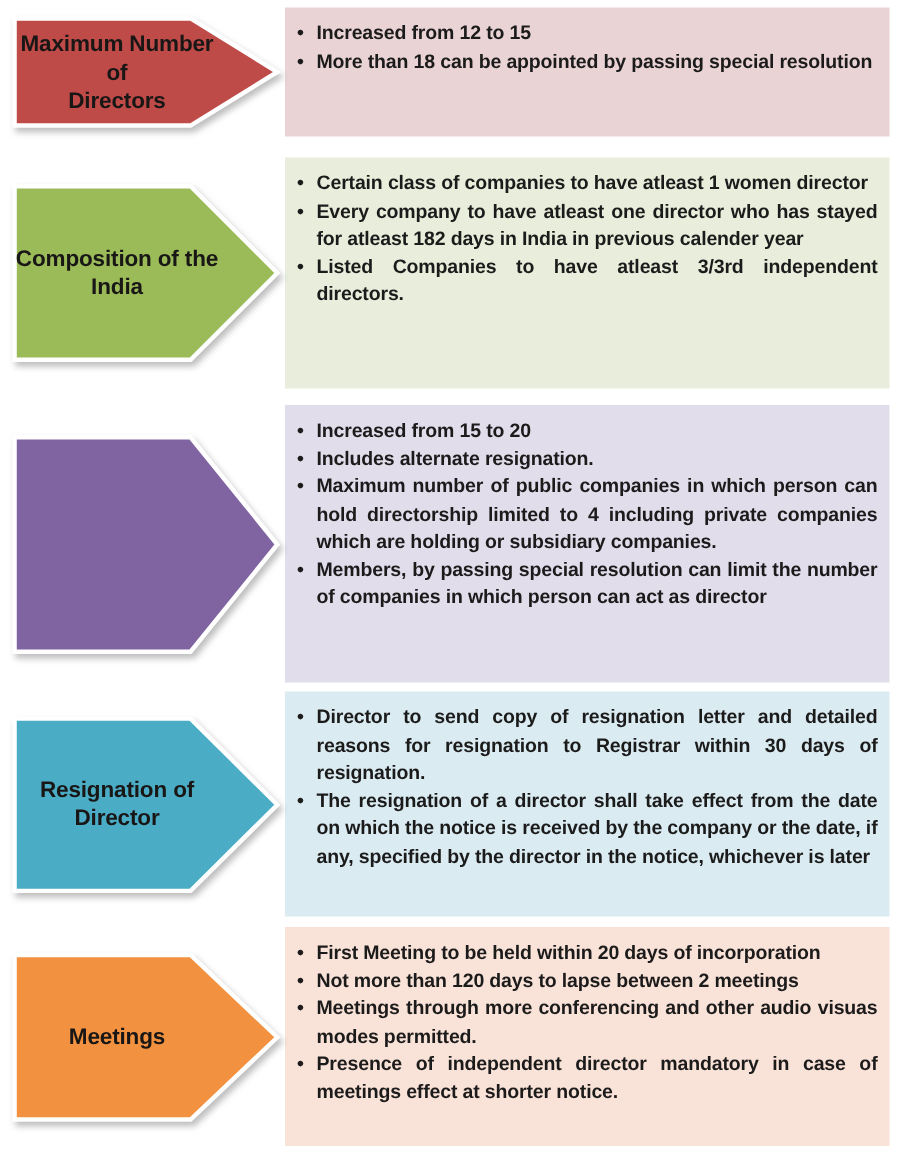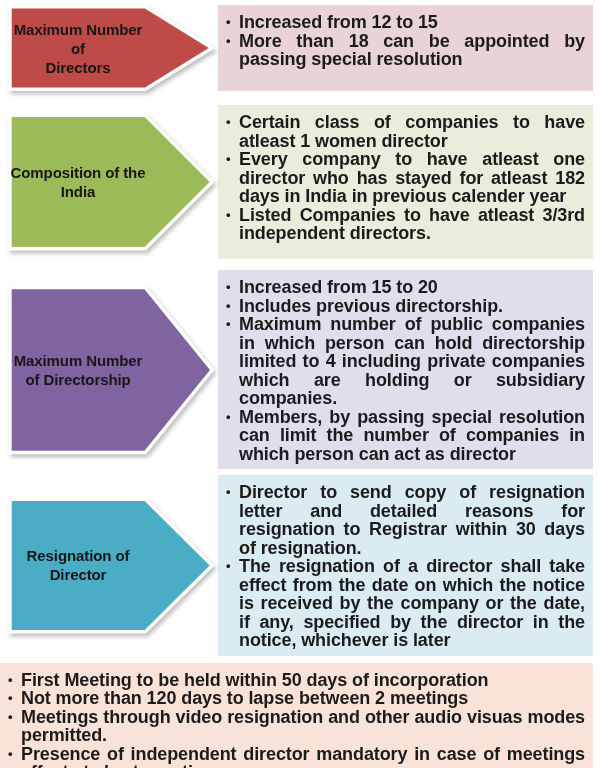--- a/index.html
+++ b/index.html
@@ -10,21 +10,21 @@
     overflow: hidden;
   }
   .page { padding: 4px 7px 2px 0; }
   .row { display: flex; align-items: center; }
   .row.g1 { margin-bottom: 13px; }
   .row.g2 { margin-bottom: 11px; }
   .row.g3 { margin-bottom: 6px; }
   .row.g4 { margin-bottom: 7px; }
 
   .arrow-wrap {
-    width: 218px; flex-shrink: 0;
+    width: 190px; flex-shrink: 0;
     position: relative;
     padding-left: 8px;
     display: flex; align-items: flex-end;
   }
   .arrow-wrap svg {
     display: block;
     filter: drop-shadow(2px 3px 2px rgba(110,110,110,0.45));
   }
   .arrow-label {
     position: absolute; left: 8px; top: 0; bottom: 0; width: 140px;
@@ -48,21 +48,21 @@
   .box.b4 { min-height: 150px; }
   .box.b5 { min-height: 146px; }
 
   .bullet-item { display: flex; }
   .bullet-marker {
     width: 13px; flex-shrink: 0;
     font-size: 13px; font-weight: bold; line-height: 18.5px;
   }
   .bullet-text {
     flex: 1;
-    font-size: 18px; font-weight: bold; line-height: 18.5px;
+    font-size: 13px; font-weight: bold; line-height: 18.5px;
     letter-spacing: -0.1px;
     text-align: justify;
   }
 </style>
 </head>
 <body>
 
 <div class="page">
 
   <div class="row g1">
@@ -107,31 +107,29 @@
         <span class="bullet-text">Listed Companies to have atleast 3/3rd independent directors.</span>
       </div>
     </div>
   </div>
 
   <div class="row g3">
     <div class="arrow-wrap">
       <svg width="214" height="172" viewBox="0 0 214 172">
         <polygon points="2,2 140,2 208,86 140,170 2,170" stroke="#ffffff" stroke-width="3.5" fill="#8064A2"></polygon>
       </svg>
-      <div class="arrow-label">Maximum Number
-of Directorship</div>
     </div>
     <div class="box b3" style="background: rgb(226, 221, 235);">
       <div class="bullet-item">
         <span class="bullet-marker">•</span>
         <span class="bullet-text">Increased from 15 to 20</span>
       </div>
       <div class="bullet-item">
         <span class="bullet-marker">•</span>
-        <span class="bullet-text">Includes previous directorship.</span>
+        <span class="bullet-text">Includes alternate resignation.</span>
       </div>
       <div class="bullet-item">
         <span class="bullet-marker">•</span>
         <span class="bullet-text">Maximum number of public companies in which person can hold directorship limited to 4 including private companies which are holding or subsidiary companies.</span>
       </div>
       <div class="bullet-item">
         <span class="bullet-marker">•</span>
         <span class="bullet-text">Members, by passing special resolution can limit the number of companies in which person can act as director</span>
       </div>
     </div>
@@ -151,32 +149,38 @@
         <span class="bullet-text">Director to send copy of resignation letter and detailed reasons for resignation to Registrar within 30 days of resignation.</span>
       </div>
       <div class="bullet-item">
         <span class="bullet-marker">•</span>
         <span class="bullet-text">The resignation of a director shall take effect from the date on which the notice is received by the company or the date, if any, specified by the director in the notice, whichever is later</span>
       </div>
     </div>
   </div>
 
   <div class="row">
+    <div class="arrow-wrap">
+      <svg width="214" height="133" viewBox="0 0 214 133">
+        <polygon points="2,2 140,2 208,66.5 140,131 2,131" stroke="#ffffff" stroke-width="3.5" fill="#F2913F"></polygon>
+      </svg>
+      <div class="arrow-label">Meetings</div>
+    </div>
     <div class="box b5" style="background: rgb(249, 226, 215);">
       <div class="bullet-item">
         <span class="bullet-marker">•</span>
-        <span class="bullet-text">First Meeting to be held within 50 days of incorporation</span>
+        <span class="bullet-text">First Meeting to be held within 20 days of incorporation</span>
       </div>
       <div class="bullet-item">
         <span class="bullet-marker">•</span>
         <span class="bullet-text">Not more than 120 days to lapse between 2 meetings</span>
       </div>
       <div class="bullet-item">
         <span class="bullet-marker">•</span>
-        <span class="bullet-text">Meetings through video resignation and other audio visuas modes permitted.</span>
+        <span class="bullet-text">Meetings through more conferencing and other audio visuas modes permitted.</span>
       </div>
       <div class="bullet-item">
         <span class="bullet-marker">•</span>
         <span class="bullet-text">Presence of independent director mandatory in case of meetings effect at shorter notice.</span>
       </div>
     </div>
   </div>
 
 </div>
 

